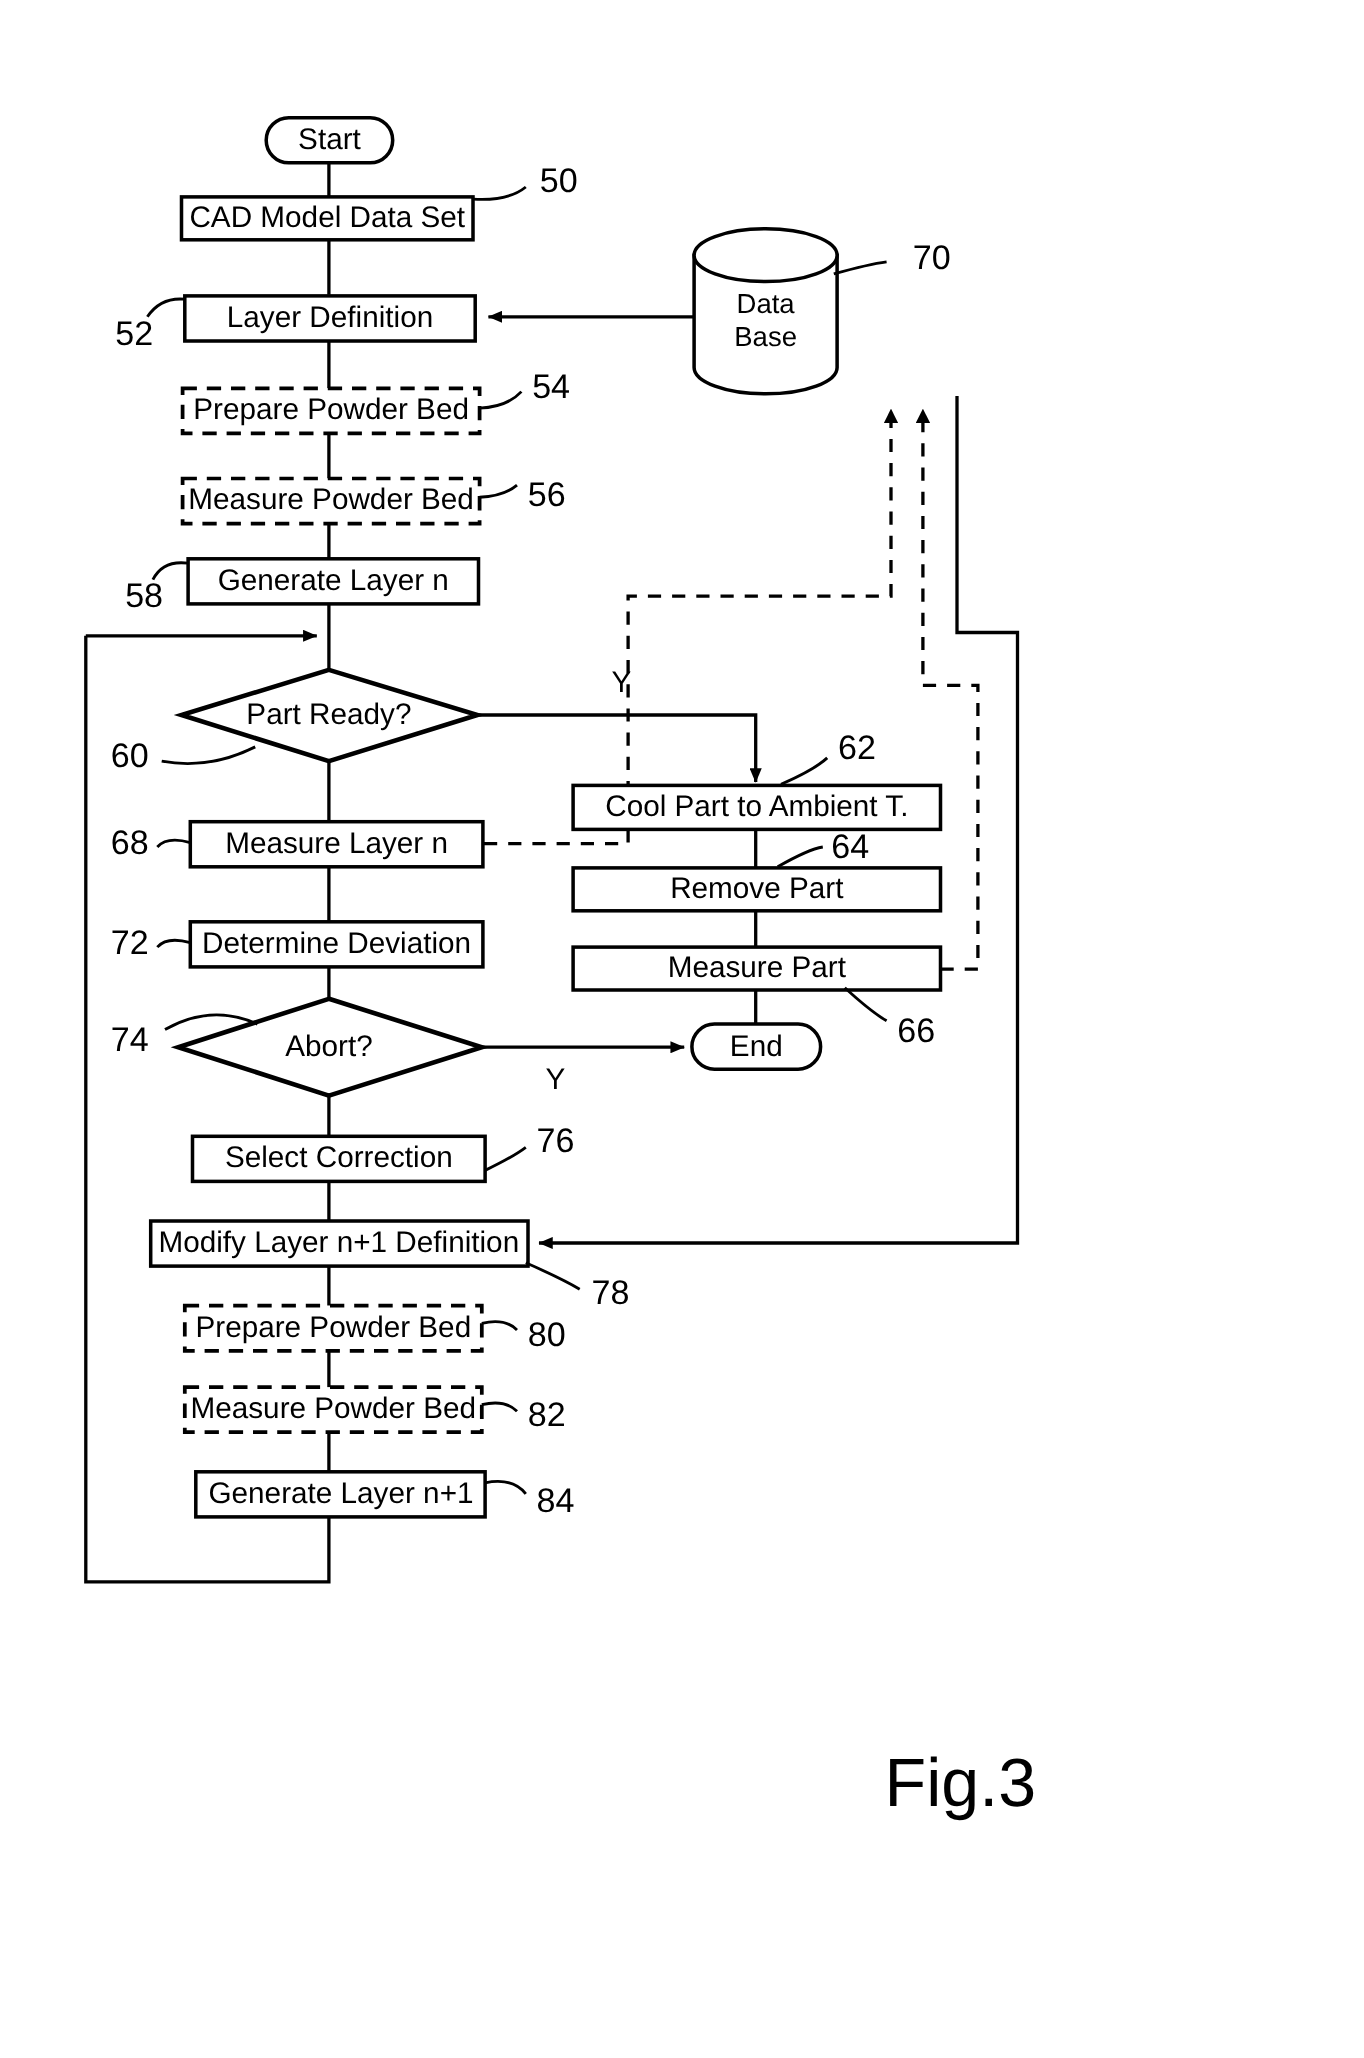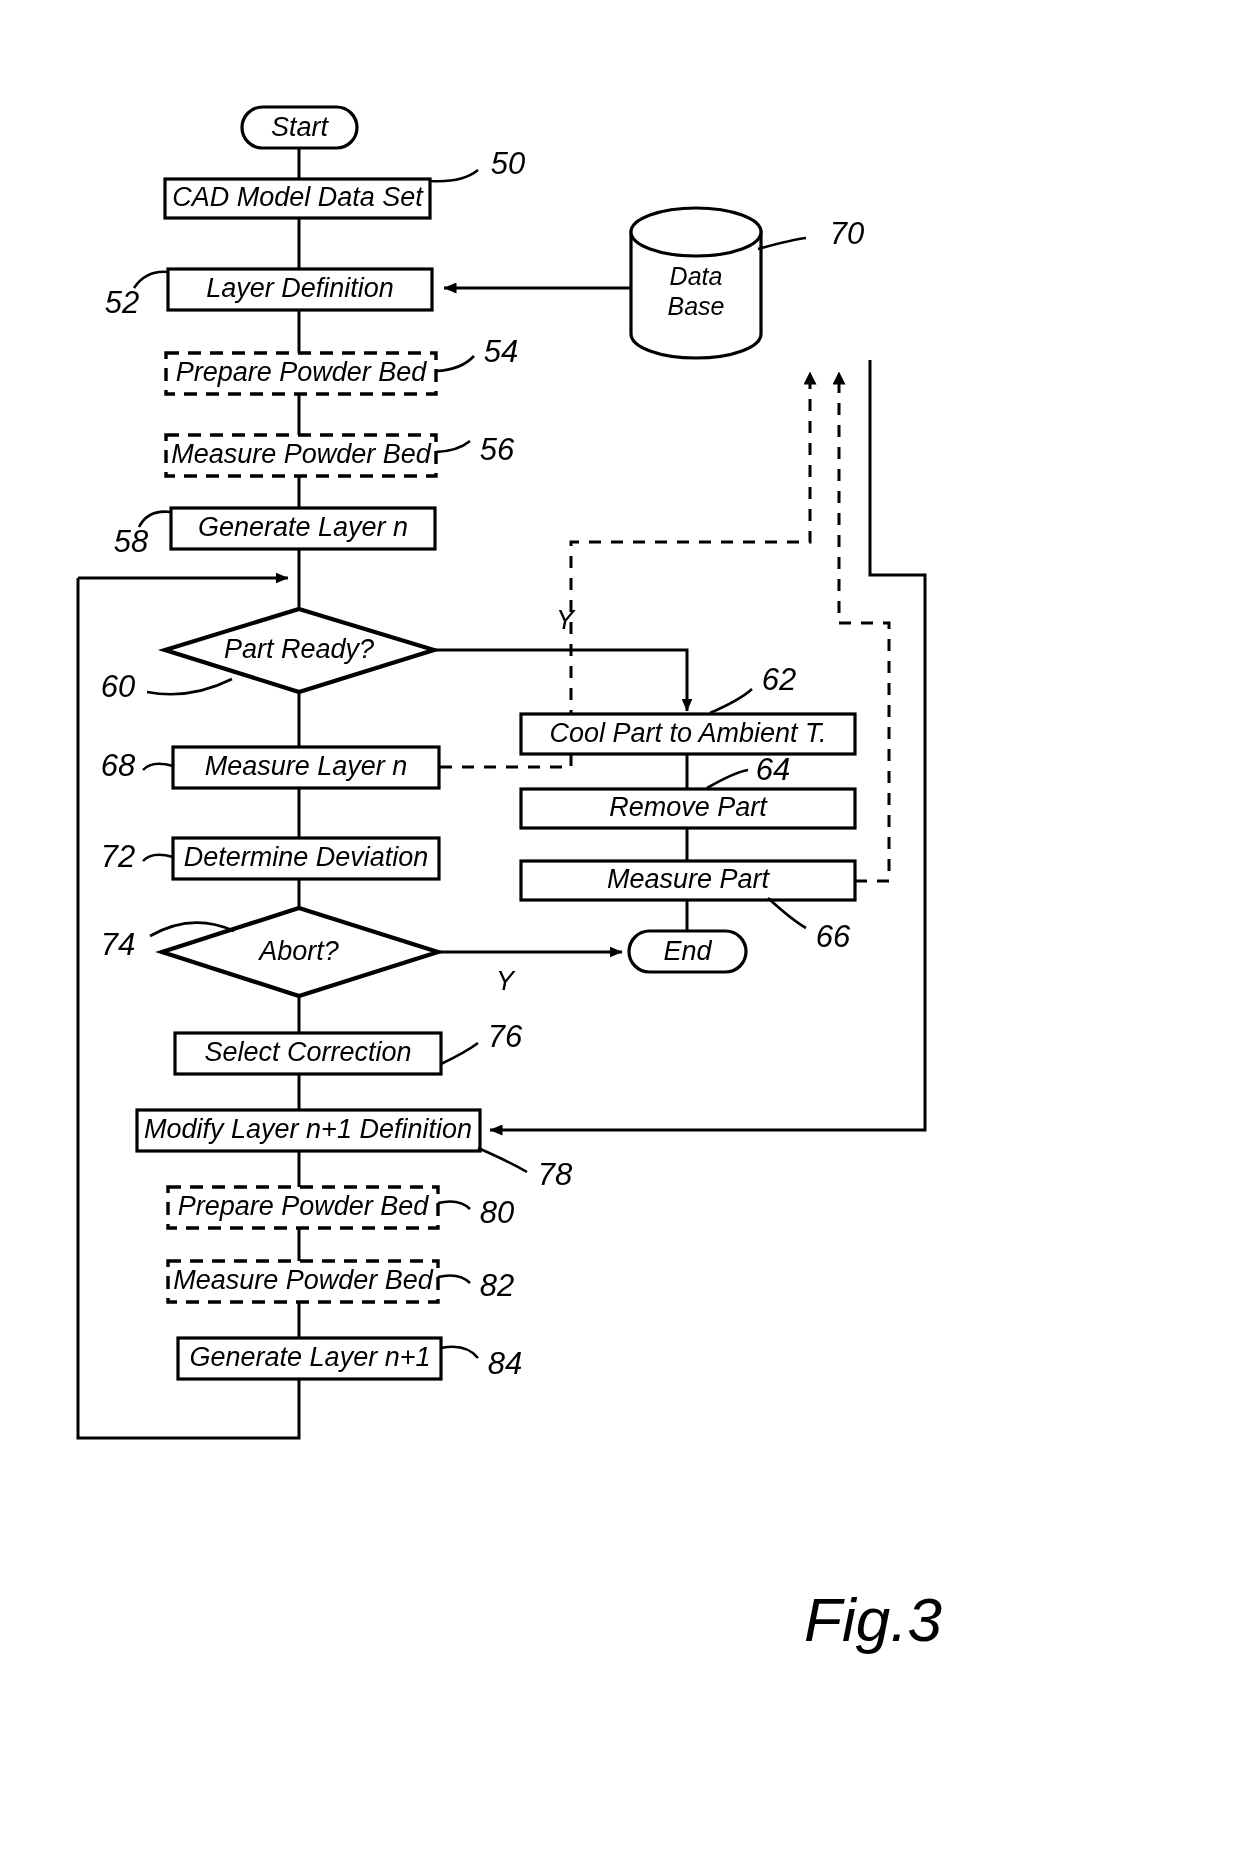--- a/index.html
+++ b/index.html
@@ -10,21 +10,20 @@
   body {
     width: 1240px;
     height: 1871px;
     font-family: "Liberation Sans", sans-serif;
     overflow: hidden;
   }
   #figure-root {
     position: relative;
     width: 1240px;
     height: 1871px;
-    font-style: italic;
   }
   svg#flowchart {
     display: block;
     width: 1240px;
     height: 1871px;
   }
   .shape-outline {
     fill: #ffffff;
     stroke: #000000;
     stroke-width: 3.2;

